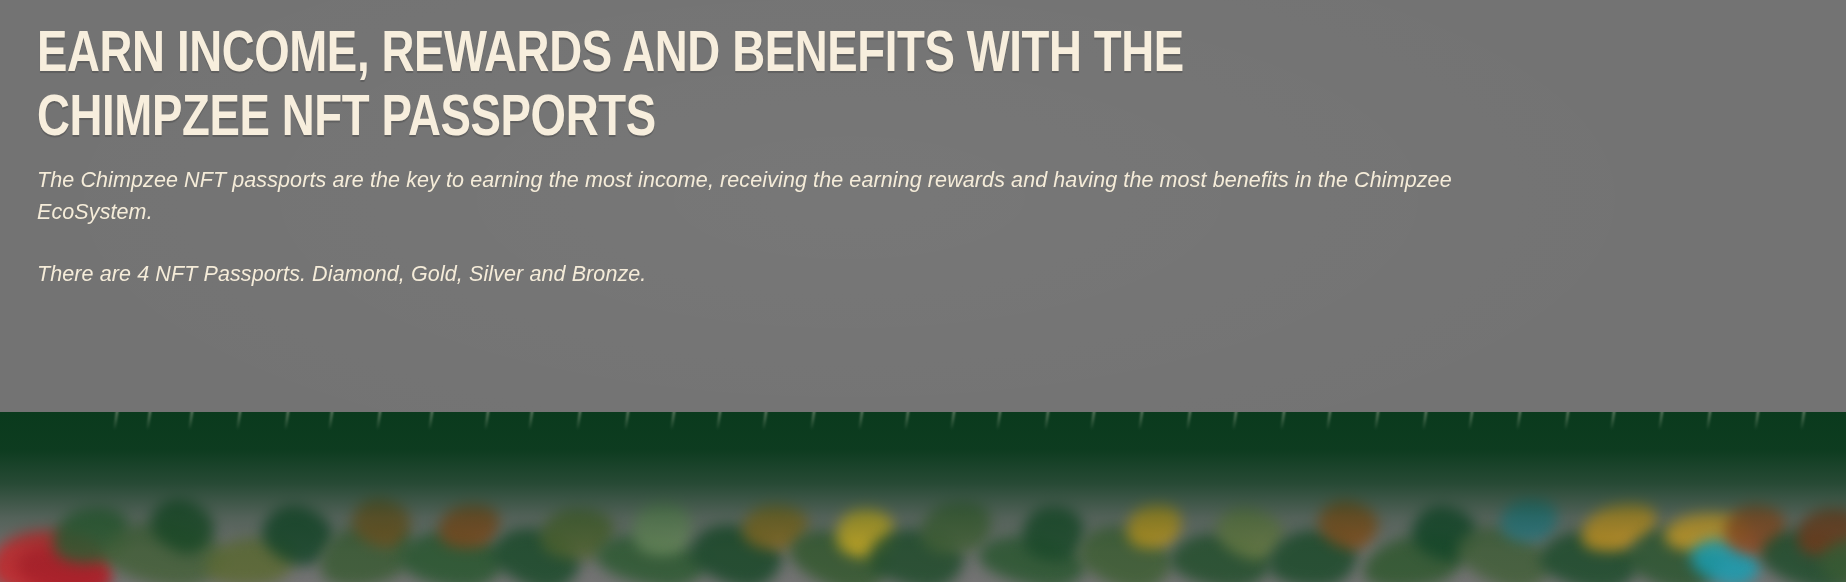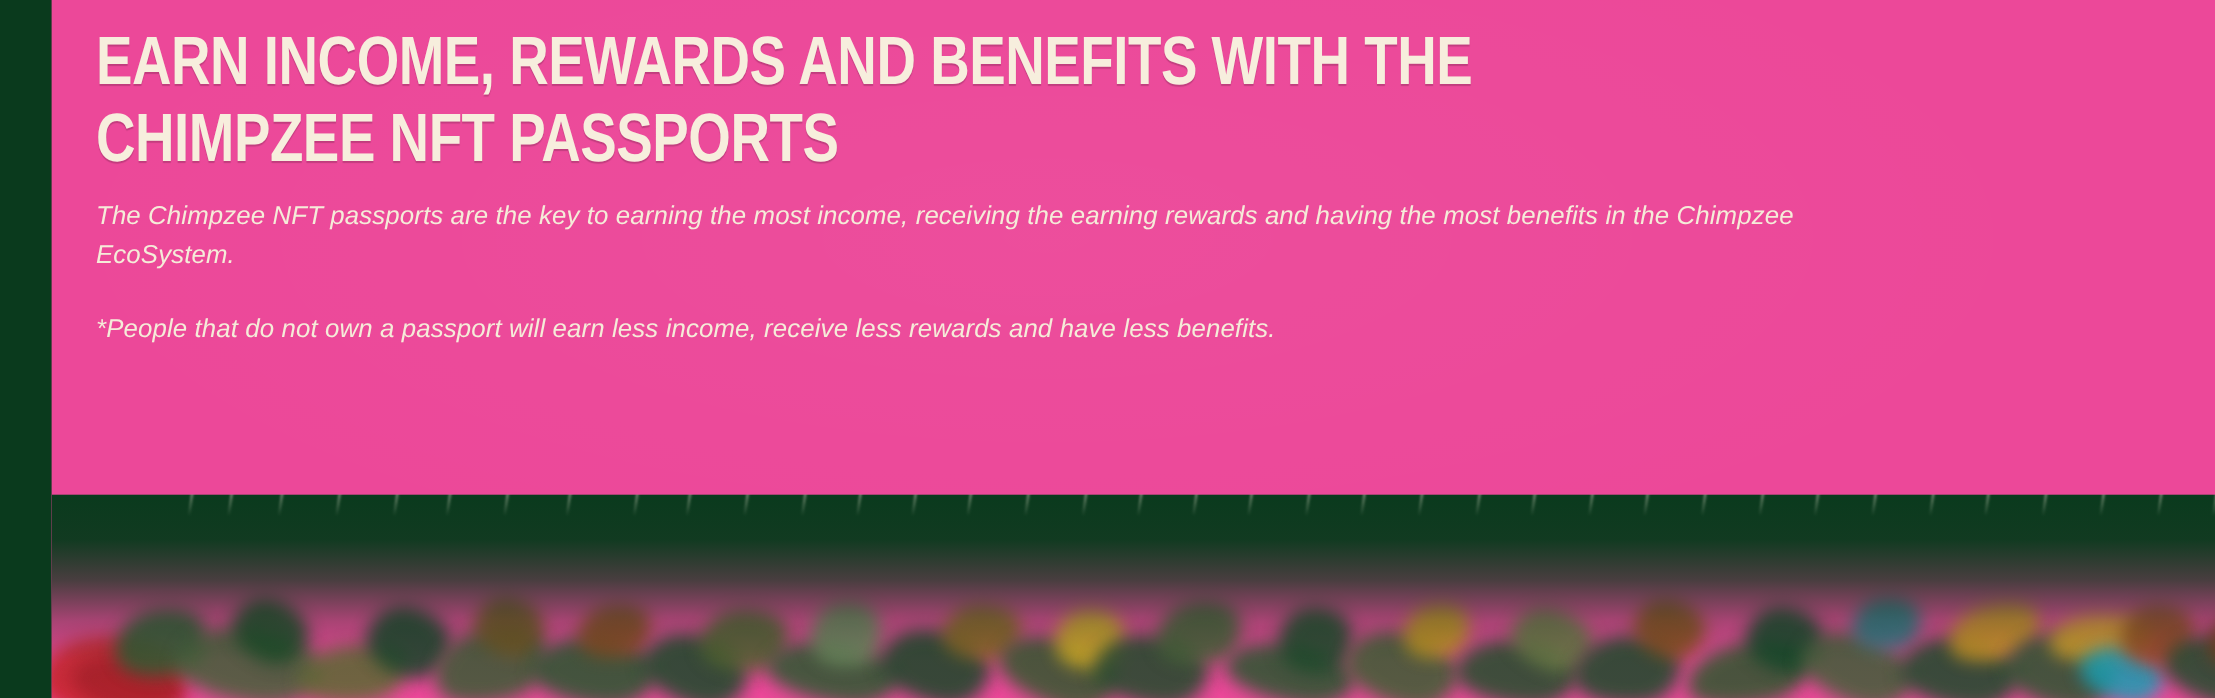--- a/index.html
+++ b/index.html
@@ -13,23 +13,22 @@
   body {
     background:#0a3a1d;
     font-family:"Liberation Sans", sans-serif;
     position:relative;
   }
 
   
   .hero {
     position:absolute;
     inset:0;
-    background:#ec4899;
+    background:#737373;
     overflow:hidden;
-    margin-left:43px;
   }
 
   
   .hero-glow {
     position:absolute;
     left:0; top:0; right:0; bottom:0;
     background:
       radial-gradient(ellipse 1200px 420px at 46% 34%, rgba(255,255,255,0.030) 0%, rgba(255,255,255,0.012) 45%, rgba(255,255,255,0) 72%);
     pointer-events:none;
   }
@@ -208,17 +207,17 @@
 
   <div class="content">
 
     <h1 class="headline">
       <span class="hl-line">EARN INCOME, REWARDS AND BENEFITS WITH THE</span>
       <span class="hl-line">CHIMPZEE NFT PASSPORTS</span>
     </h1>
 
     <div class="body-copy">
       <p class="paragraph">The Chimpzee NFT passports are the key to earning the most income, receiving the earning rewards and having the most benefits in the Chimpzee EcoSystem.</p>
-      <p class="paragraph">*People that do not own a passport will earn less income, receive less rewards and have less benefits.</p>
+      <p class="paragraph">There are 4 NFT Passports. Diamond, Gold, Silver and Bronze.</p>
     </div>
 
   </div>
 </div>
 
 </body></html>

